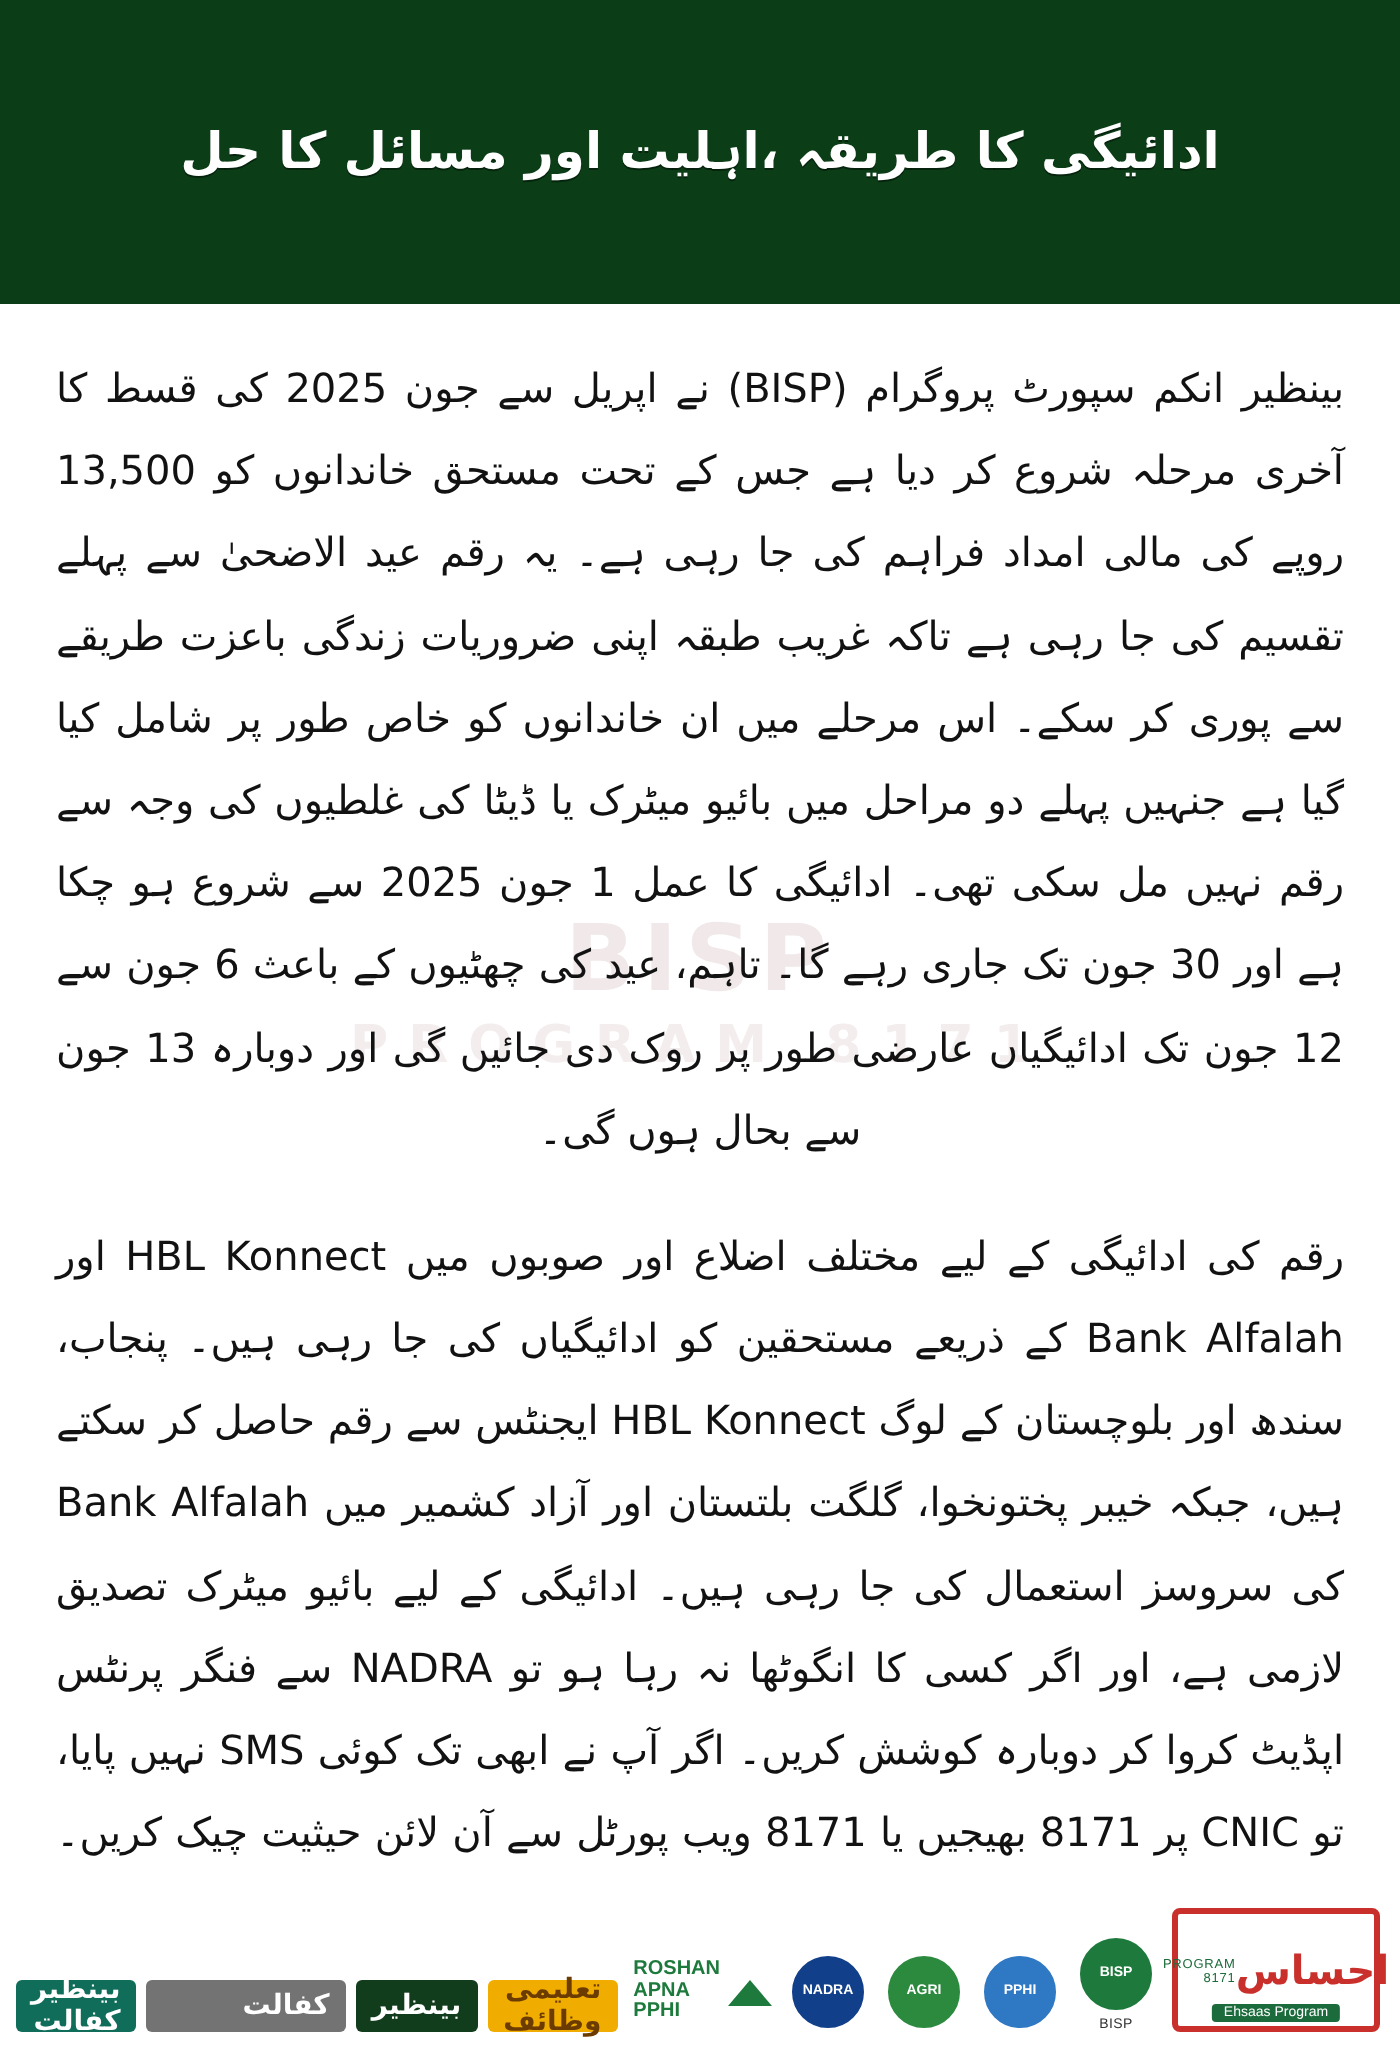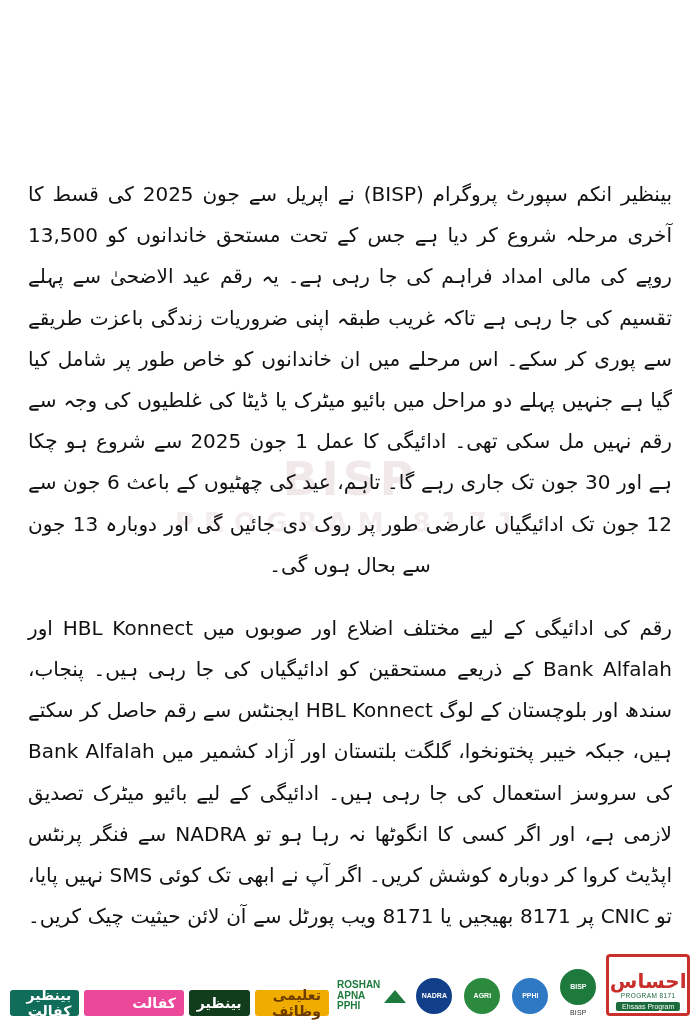--- a/index.html
+++ b/index.html
@@ -97,21 +97,21 @@
     align-items: flex-end;
     padding: 0 10px 8px 10px;
     gap: 8px;
   }
   .ehsaas-box {
     width: 104px; height: 62px;
     border: 3px solid #c9302c;
     border-radius: 4px;
     background: #fff;
     display: flex;
-    flex-direction: column;
+    flex-direction: row;
     align-items: center;
     justify-content: center;
     position: relative;
   }
   .ehsaas-urdu {
     font-family: "DejaVu Sans", sans-serif;
     font-weight: bold;
     font-size: 20px;
     color: #c9302c;
     line-height: 1;
@@ -190,30 +190,33 @@
     font-family: "DejaVu Sans", sans-serif;
     font-size: 14px;
     font-weight: bold;
     color: #ffffff;
     padding: 4px 8px;
     border-radius: 3px;
     height: 26px;
     display: flex; align-items: center;
   }
   .pill-yellow { background: #f0ad00; color: #6b3b00; }
-  .pill-green  { background: #ec4899; padding-left: 48px; }
+  .pill-green  { background: #737373; padding-left: 48px; }
   .pill-dark   { background: #123d1d; text-align: center; }
   .pill-teal   { background: #0f6d5a; }
   .pill-row { display: flex; align-items: flex-end; gap: 5px; }
 </style>
 </head>
 <body>
 
 <div class="page">
 
+  <div class="header">
+    <div class="header-title">ادائیگی کا طریقہ ،اہلیت اور مسائل کا حل</div>
+  </div>
 
   <div class="body-wrap">
 
     <div class="watermark">
       <span>BISP</span>
       <span class="sub">PROGRAM 8171</span>
     </div>
 
     <div class="content">
       <p class="para p1">بینظیر انکم سپورٹ پروگرام (BISP) نے اپریل سے جون 2025 کی قسط کا آخری مرحلہ شروع کر دیا ہے جس کے تحت مستحق خاندانوں کو 13,500 روپے کی مالی امداد فراہم کی جا رہی ہے۔ یہ رقم عید الاضحیٰ سے پہلے تقسیم کی جا رہی ہے تاکہ غریب طبقہ اپنی ضروریات زندگی باعزت طریقے سے پوری کر سکے۔ اس مرحلے میں ان خاندانوں کو خاص طور پر شامل کیا گیا ہے جنہیں پہلے دو مراحل میں بائیو میٹرک یا ڈیٹا کی غلطیوں کی وجہ سے رقم نہیں مل سکی تھی۔ ادائیگی کا عمل 1 جون 2025 سے شروع ہو چکا ہے اور 30 جون تک جاری رہے گا۔ تاہم، عید کی چھٹیوں کے باعث 6 جون سے 12 جون تک ادائیگیاں عارضی طور پر روک دی جائیں گی اور دوبارہ 13 جون سے بحال ہوں گی۔</p>

